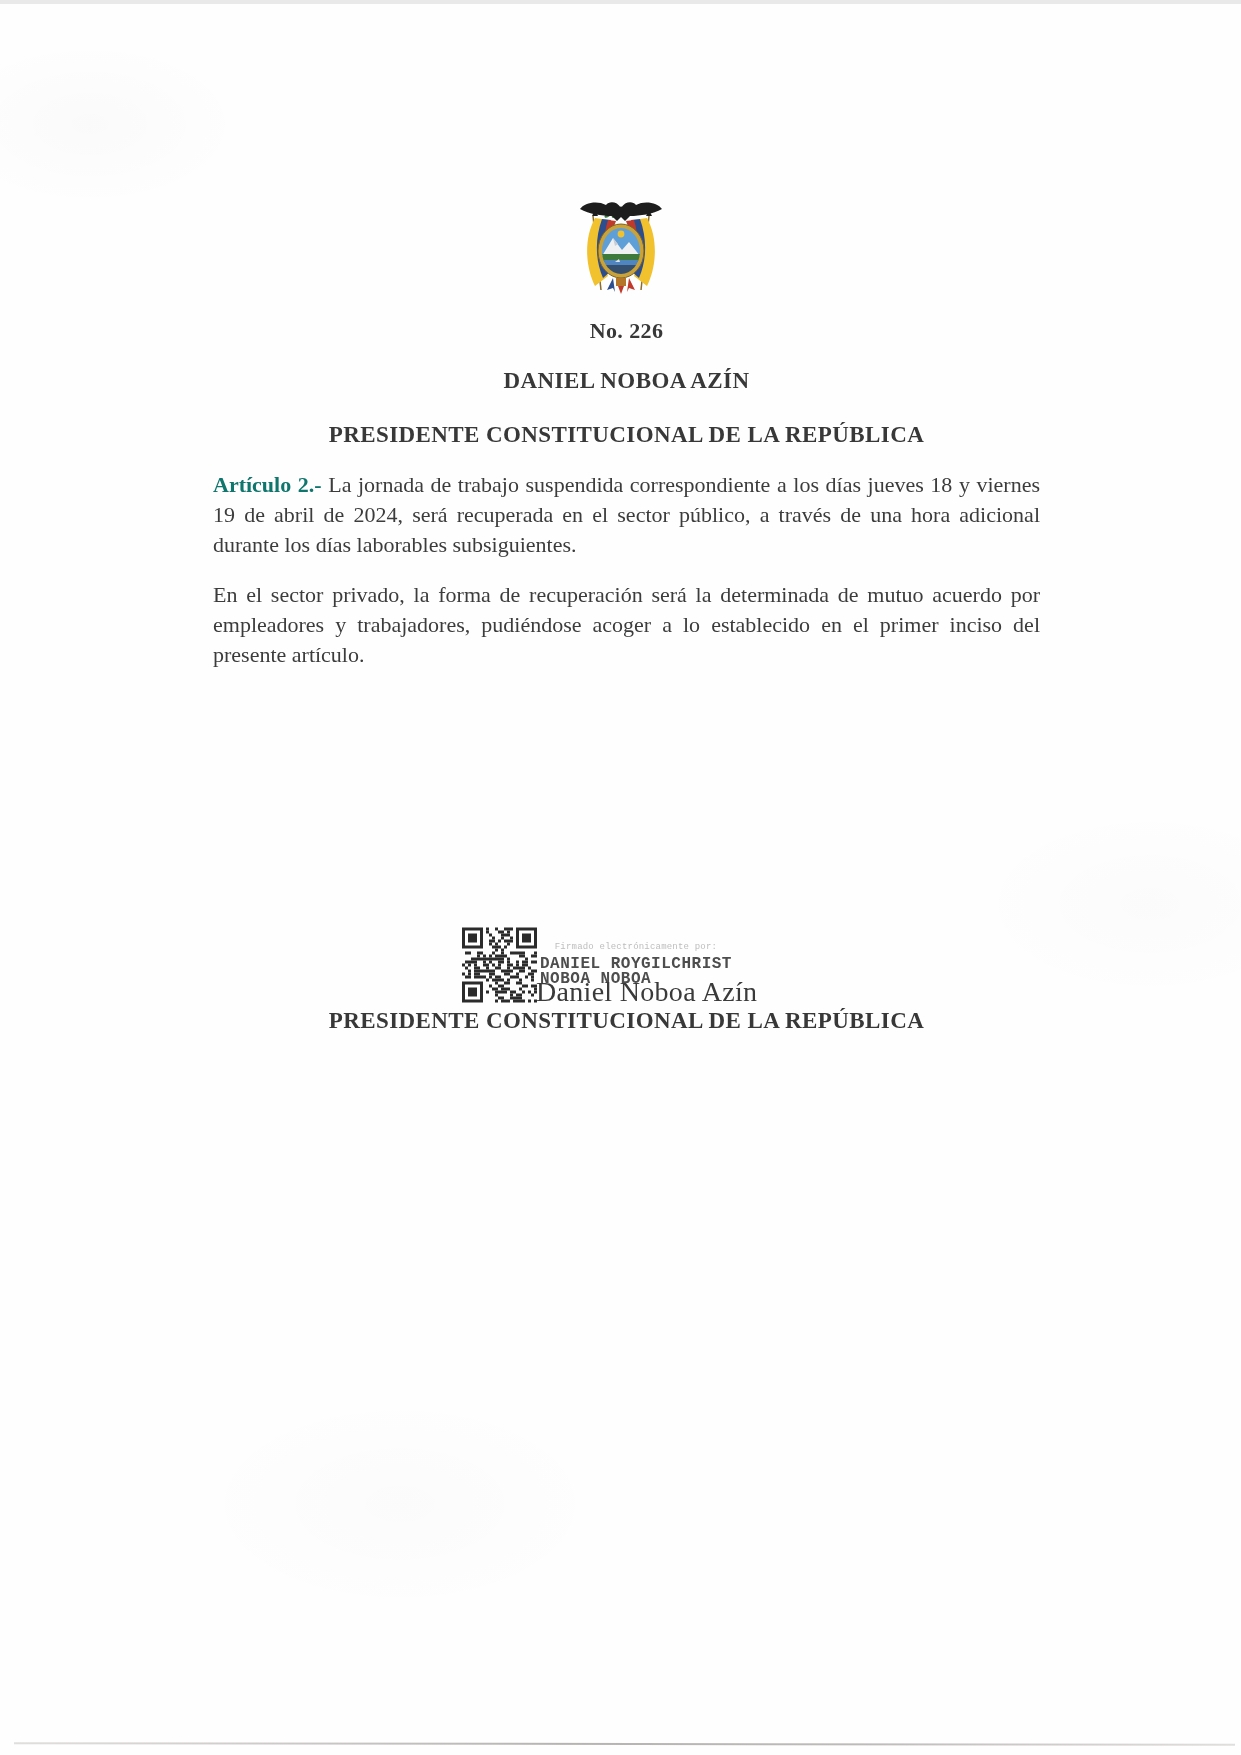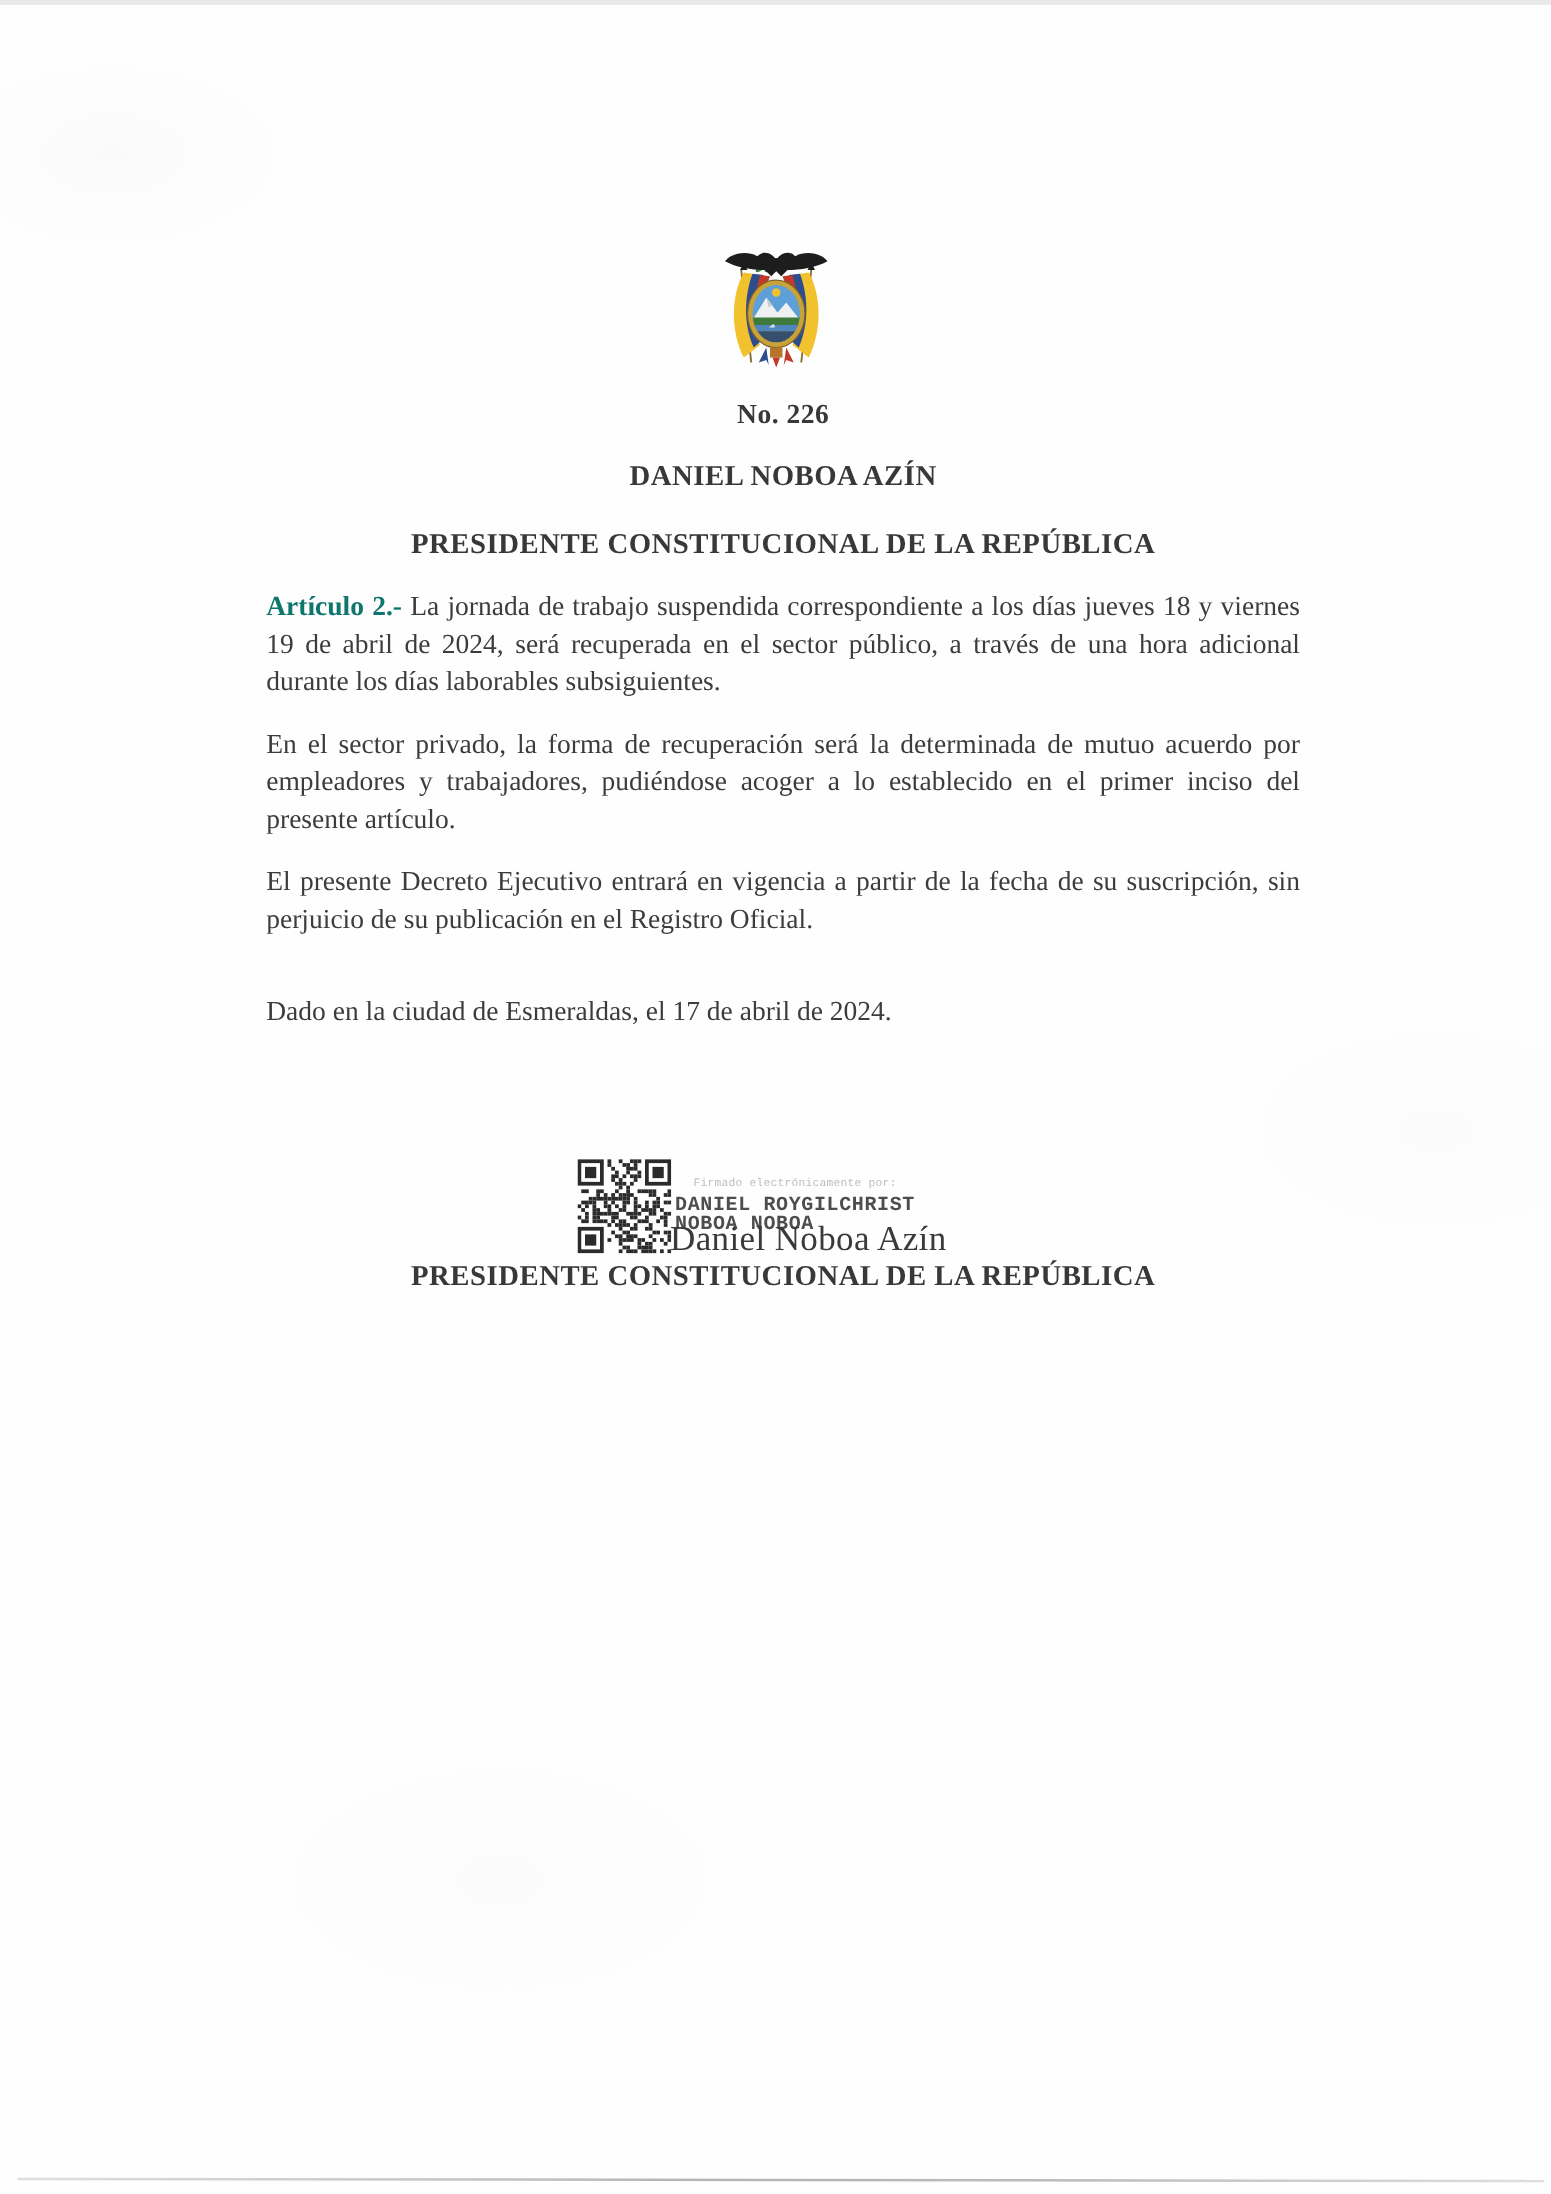--- a/index.html
+++ b/index.html
@@ -114,22 +114,20 @@
     <path d="M43,92 l3,8 l3,-8 z" fill="var(--flag-red)"></path>
   </svg>
 
   <div class="heading h-number">No. 226</div>
   <div class="heading h-name">DANIEL NOBOA AZÍN</div>
   <div class="heading h-title">PRESIDENTE CONSTITUCIONAL DE LA REPÚBLICA</div>
 
   <div class="bodytext">
     <p><strong>Artículo 2.-</strong> <span>La jornada de trabajo suspendida correspondiente a los días jueves 18 y viernes 19 de abril de 2024, será recuperada en el sector público, a través de una hora adicional durante los días laborables subsiguientes.</span></p>
     <p>En el sector privado, la forma de recuperación será la determinada de mutuo acuerdo por empleadores y trabajadores, pudiéndose acoger a lo establecido en el primer inciso del presente artículo.</p>
-    <p>El presente Decreto Ejecutivo entrará en vigencia a partir de la fecha de su suscripción, sin perjuicio de su publicación en el Registro Oficial.</p>
-    <p class="dado">Dado en la ciudad de Esmeraldas, el 17 de abril de 2024.</p>
   </div>
 
   <svg class="qr" viewBox="0 0 75 75" aria-hidden="true">
       <g fill="#2b2b2b">
         <rect x="24" y="0" width="3" height="3"></rect>
         <rect x="33" y="0" width="3" height="3"></rect>
         <rect x="42" y="0" width="3" height="3"></rect>
         <rect x="45" y="0" width="3" height="3"></rect>
         <rect x="48" y="0" width="3" height="3"></rect>
         <rect x="24" y="3" width="3" height="3"></rect>

